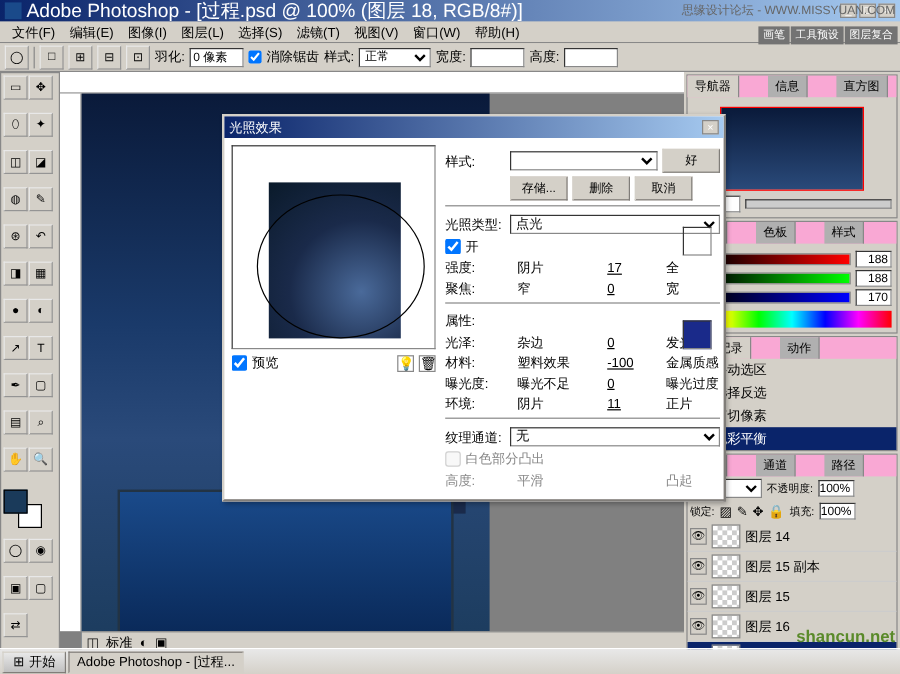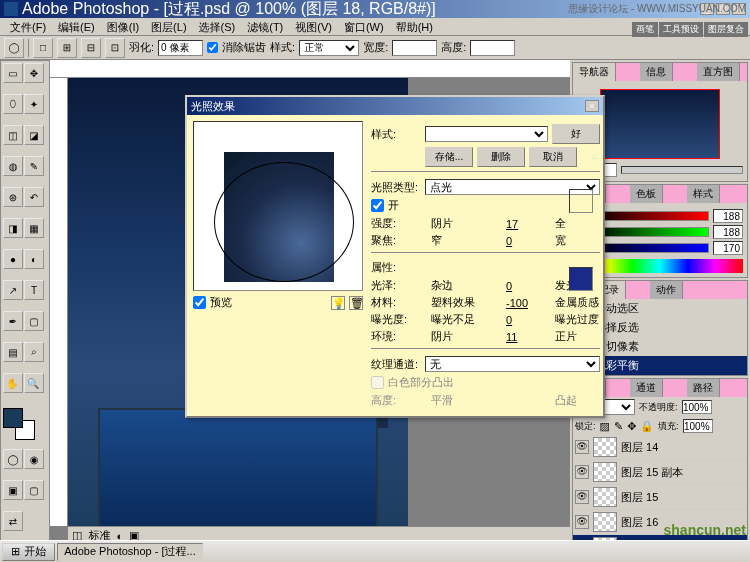--- a/index.html
+++ b/index.html
@@ -59,21 +59,21 @@
 .history-item.active { background: #0a246a; color: #fff; }
 .hist-icon { width: 14px; height: 14px; background: #e0e0e0; border: 1px solid #888; }
 
 .layer-opts { display: flex; gap: 4px; padding: 2px; align-items: center; }
 .layer-blend { width: 60px; height: 16px; background: #fff; border: 1px inset #888; font-size: 10px; }
 .layer-item { display: flex; align-items: center; gap: 4px; padding: 2px; border-bottom: 1px solid #ccc; }
 .layer-item.active { background: #0a246a; color: #fff; }
 .eye-icon { width: 14px; height: 14px; border: 1px solid #888; text-align: center; font-size: 9px; }
 .layer-thumb { width: 24px; height: 20px; background: repeating-conic-gradient(#ccc 0 25%, #fff 0 50%) 0 0/8px 8px; border: 1px solid #888; }
 
-.dialog { position: absolute; left: 185px; top: 95px; width: 420px; background: #fef9c3; border: 2px outset #d4d0c8; z-index: 100; box-shadow: 2px 2px 4px rgba(0,0,0,0.3); }
+.dialog { position: absolute; left: 185px; top: 95px; width: 420px; background: #ffffff; border: 2px outset #d4d0c8; z-index: 100; box-shadow: 2px 2px 4px rgba(0,0,0,0.3); }
 .dialog-title { background: linear-gradient(to right, #0a246a, #a6caf0); color: #fff; height: 18px; display: flex; align-items: center; padding: 0 4px; }
 .dialog-body { padding: 6px; display: flex; gap: 8px; }
 .dialog-preview { width: 170px; }
 .preview-canvas { width: 170px; height: 170px; background: #fff; border: 1px inset #888; position: relative; }
 .preview-inner { position: absolute; left: 30px; top: 30px; width: 110px; height: 130px; background: radial-gradient(circle at 70% 70%, #4a6a9a 0%, #1a2a4a 50%, #0a1a2a 100%); }
 .preview-ellipse { position: absolute; left: 20px; top: 40px; width: 140px; height: 120px; border: 1px solid #000; border-radius: 50%; pointer-events: none; }
 .preview-chk { margin-top: 4px; display: flex; align-items: center; gap: 4px; }
 
 .dialog-controls { flex: 1; font-size: 10px; }
 .dlg-row { display: flex; align-items: center; gap: 4px; margin: 3px 0; }

